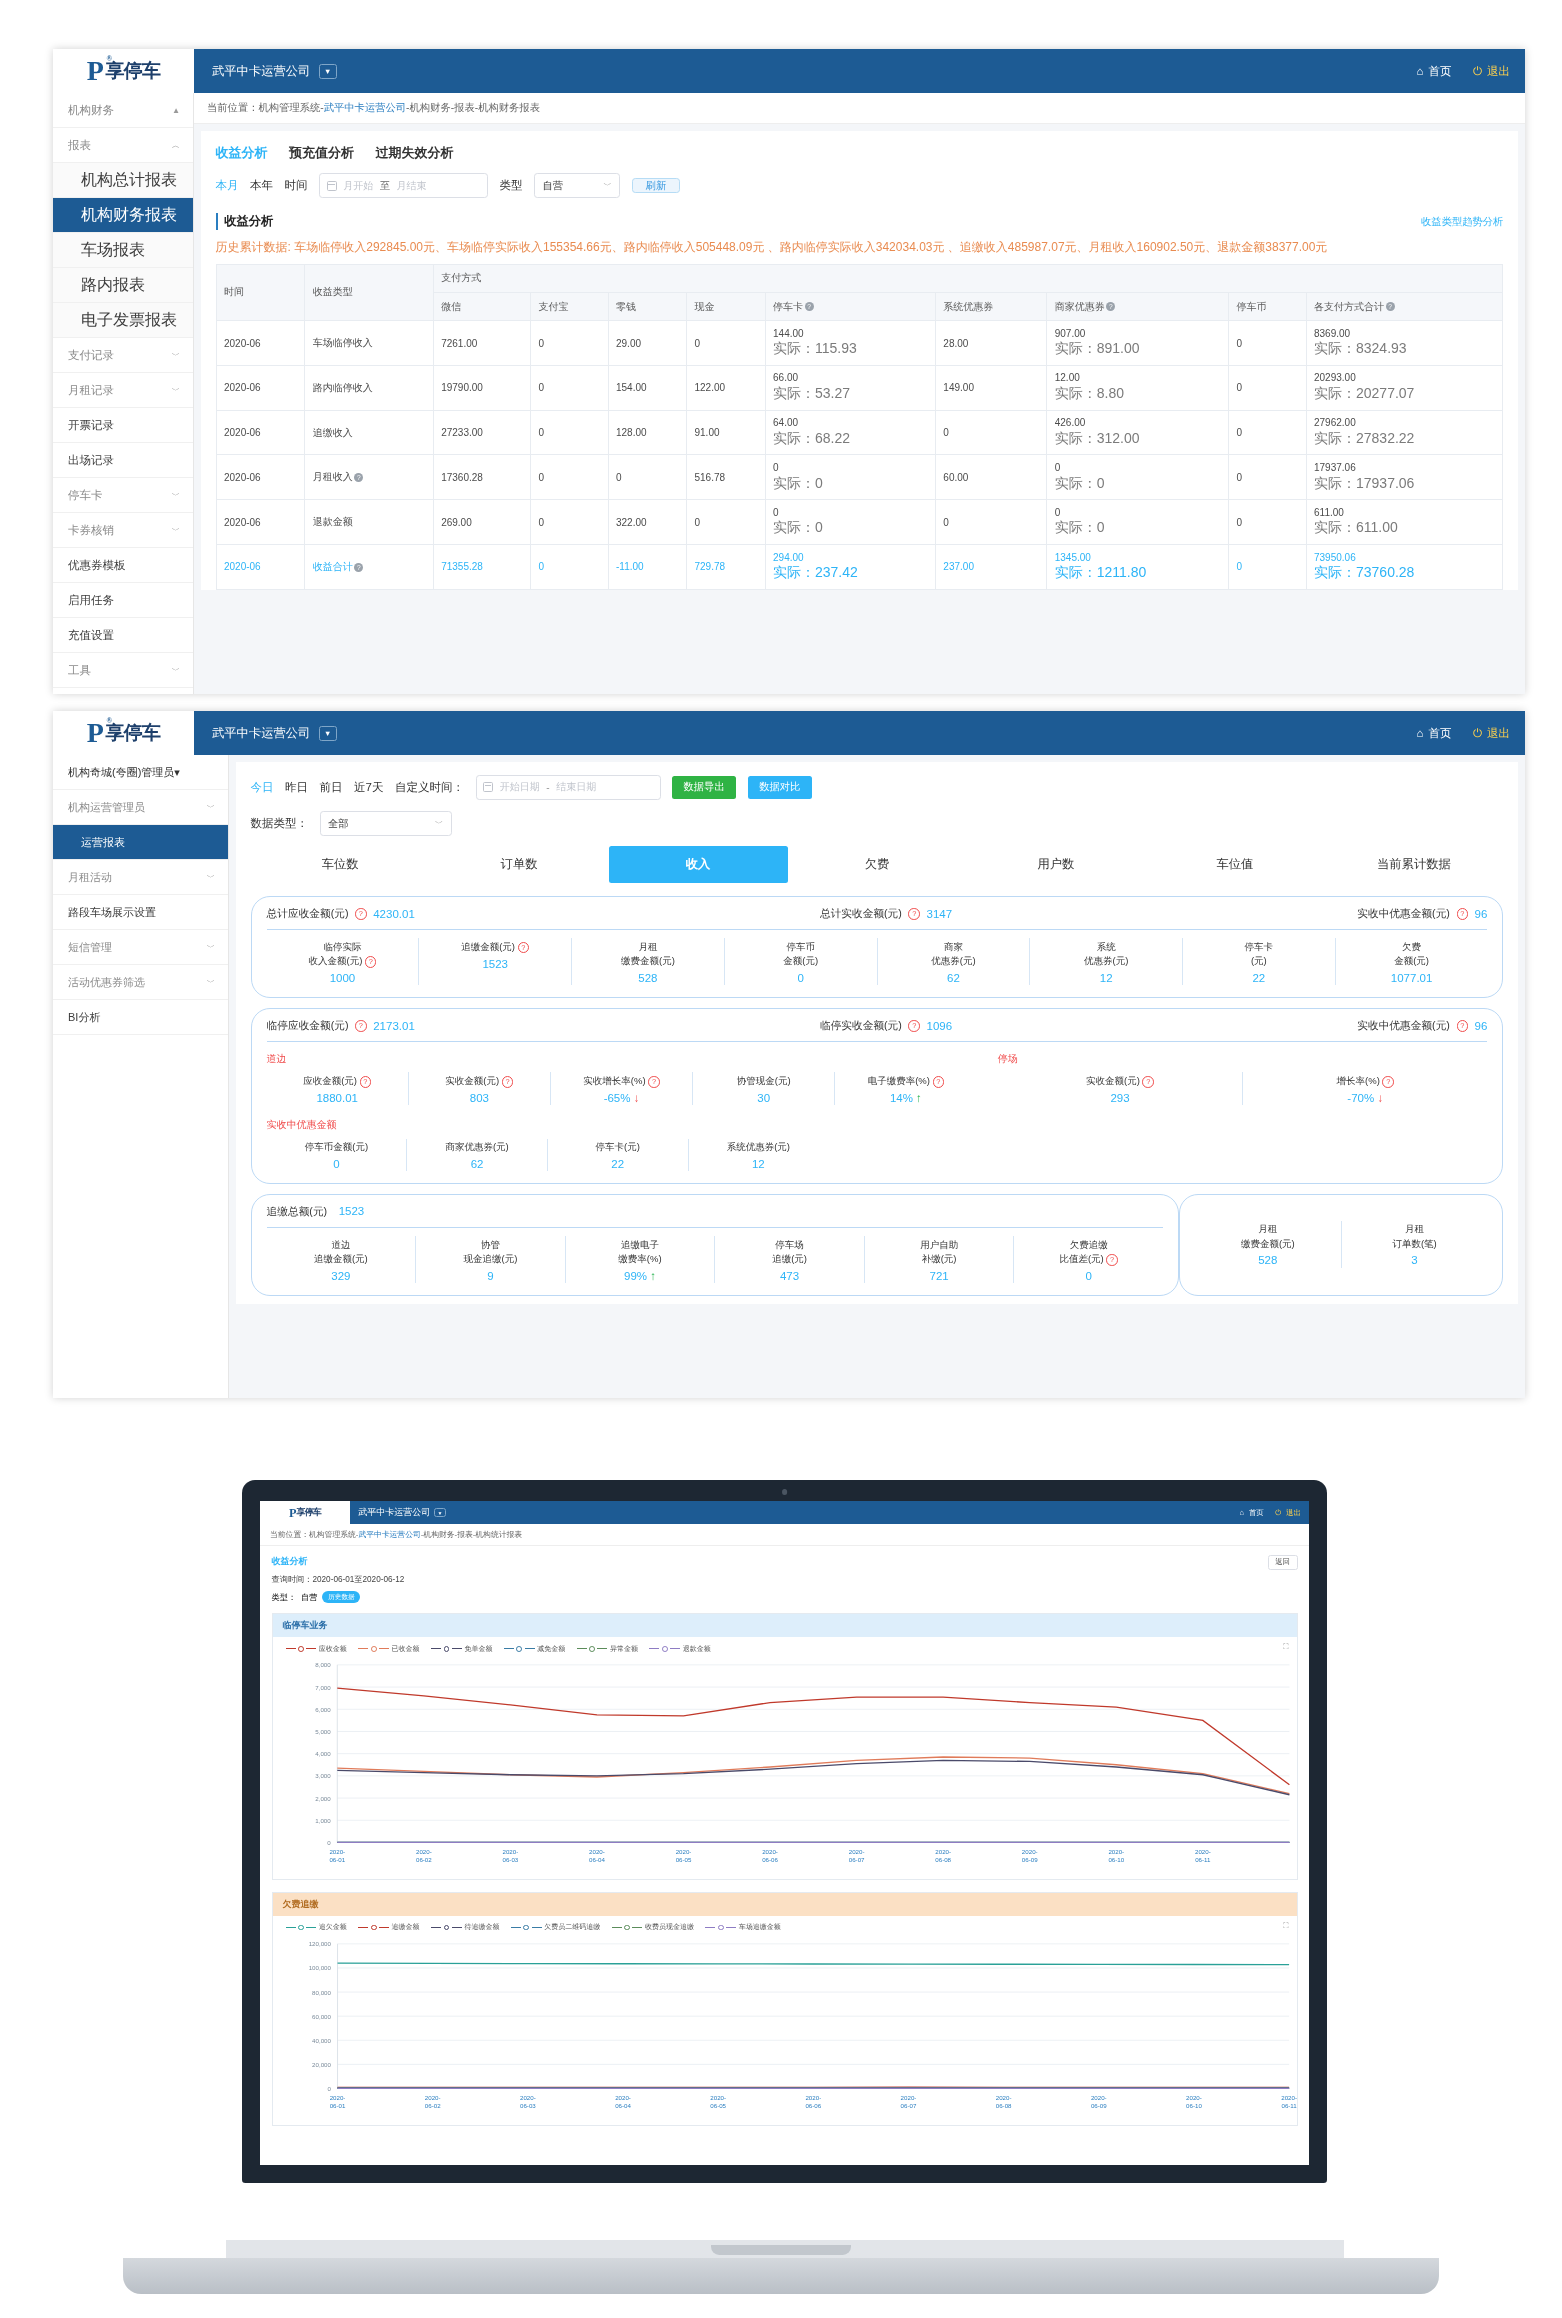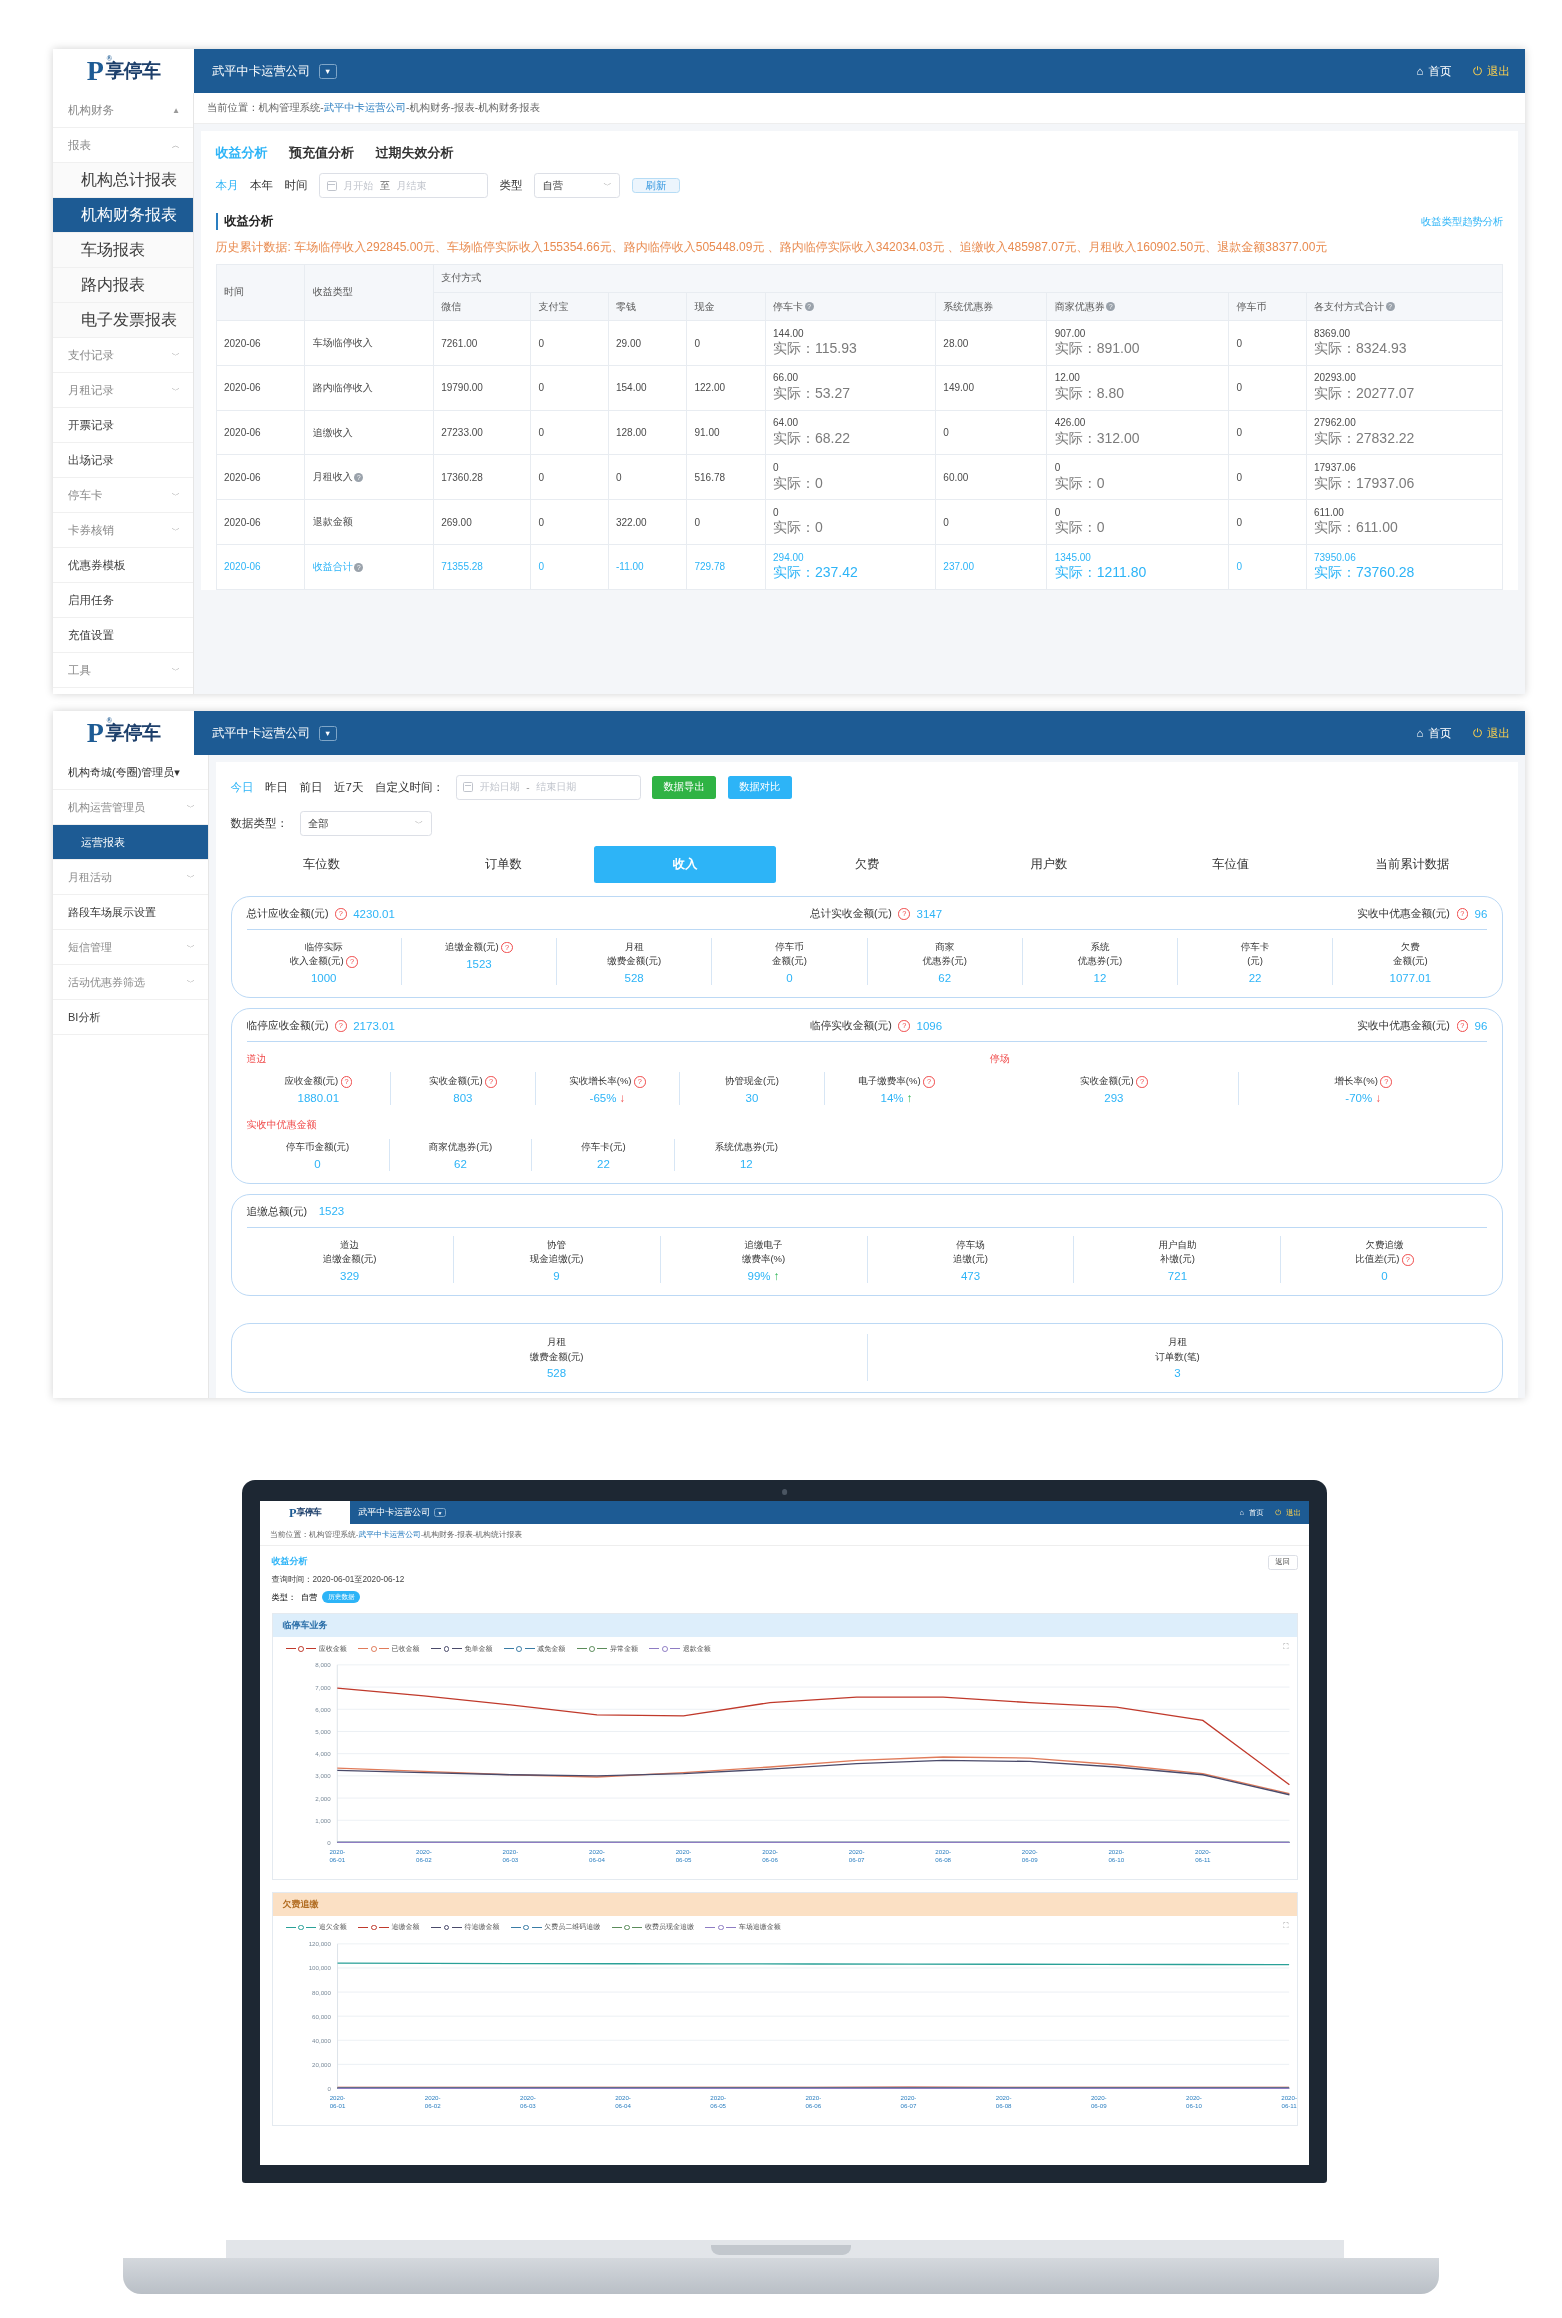--- a/index.html
+++ b/index.html
@@ -63,21 +63,21 @@
   table.rt { width:calc(100% - 30px); margin:0 15px; border-collapse:collapse; font-size:10px; }
   table.rt th, table.rt td { border:0.8px solid #e8ecf1; padding:6.6px 7.4px; text-align:left; vertical-align:middle; color:#4b4b4b; }
   table.rt thead th { background:#f5f7fa; color:#5a5a5a; font-weight:normal; }
   table.rt td { height:41px; }
   .qm { display:inline-block; width:9px; height:9px; border-radius:50%; background:#9aa2ab; color:#fff; font-size:6.6px; text-align:center; line-height:9px; margin-left:1.6px; vertical-align:middle; }
   .sub-v { display:block; color:#7b7b7b; font-size:14px; margin-top:1.6px; }
   tr.total td { color:#2db4f7; }
   tr.total td .sub-v { color:#2db4f7; }
 
   
-  .p2-side { width:156px; }
+  .p2-side { width:176px; }
   .p2-side .side-item { font-size:11px; }
   .p2-side .side-item.active { background:#1d5b94; color:#fff; }
   .p2-tabs { display:flex; align-items:center; }
   .metric-tab { flex:1; text-align:center; font-size:12.3px; color:#333; padding:10px 0; cursor:pointer; }
   .metric-tab.active { background:#2db4f7; color:#fff; font-weight:bold; border-radius:2.5px; }
   .btn-green { height:23px; padding:0 11.5px; background:#2fb344; color:#fff; font-size:10.3px; border:none; border-radius:2.5px; cursor:pointer; display:flex;align-items:center;}
   .btn-blue { height:23px; padding:0 11.5px; background:#2db4f7; color:#fff; font-size:10.3px; border:none; border-radius:2.5px; cursor:pointer; display:flex;align-items:center;}
   .rbox { border:0.8px solid #bcd9f5; border-radius:19px; margin:0 15px 10px 15px; padding:10px 15px 11.5px 15px; }
   .rbox-head { display:flex; justify-content:space-between; font-size:10.7px; color:#333; padding-bottom:8.2px; }
   .rbox-head .kv { display:flex; align-items:center; gap:6.6px; }
@@ -574,21 +574,21 @@
                 <div class="lbl">停车卡(元)</div>
                 <div class="num">22</div>
               </div>
               <div class="cell">
                 <div class="lbl">系统优惠券(元)</div>
                 <div class="num">12</div>
               </div>
             </div>
         </div>
 
-        <div style="display:flex; gap:27px; margin:0 15px;flex-direction:column;">
+        <div style="display:flex; gap:0; margin:0 15px;">
           <div class="rbox" style="flex:1.9; margin:0;">
             <div class="rbox-head" style="justify-content:flex-start;gap:11.5px;">
               <span>追缴总额(元)</span>
               <span class="val">1523</span>
             </div>
             <div class="hr-blue"></div>
             <div class="cellrow" id="p2-box3">
                 <div class="cell">
                   <div class="lbl">道边</div>
                   <div class="lbl">追缴金额(元)</div>

